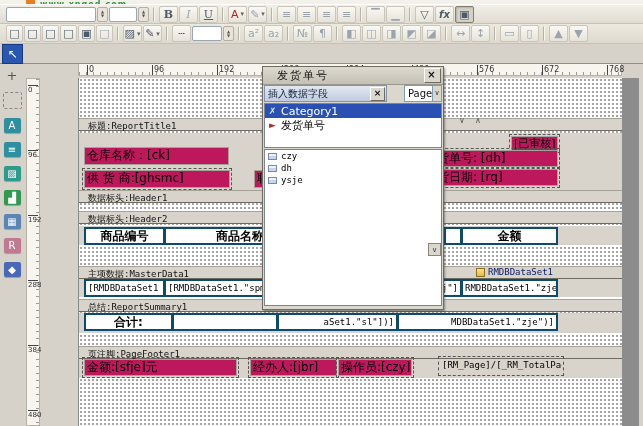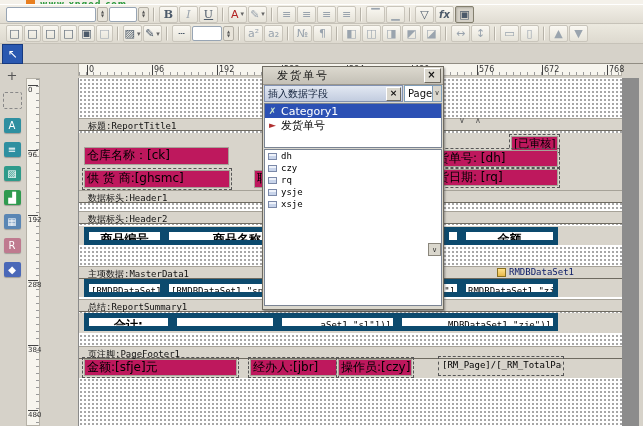--- a/index.html
+++ b/index.html
@@ -78,39 +78,39 @@
         border-top:1px solid #a6a298;border-bottom:1px solid #6e6a60;box-sizing:border-box;
         font:9px "DejaVu Sans Mono","Liberation Mono",monospace;color:#111;
         padding:1px 0 0 9px;white-space:nowrap;z-index:2}
   .dslabel{position:absolute;display:flex;align-items:center;gap:3px;z-index:4;
            font:9px "DejaVu Sans Mono","Liberation Mono",monospace;color:#10206a}
   .dsicon{width:9px;height:9px;background:linear-gradient(#ffe28a,#e8b84a);border:1px solid #8a7020;box-sizing:border-box}
 
   .el{position:absolute;box-sizing:border-box;white-space:nowrap;overflow:hidden;
       font-size:12px;line-height:15px;padding:0 2px;color:#000;z-index:5}
   .el.box{background:#be185d;border:1px solid #a6a298}
-  .el.cell{background:#fff;border:5px solid #0c4a6e}
+  .el.cell{background:#fff;border:2px solid #0c4a6e}
   .el.cn{font-size:12px}
   .el.cell.cn{font-weight:bold}
   .el.s11{font-size:11px;line-height:13px}
   .el.expr{font:9px "DejaVu Sans Mono","Liberation Mono",monospace;line-height:15px;font-weight:normal}
   .el.ghost{background:transparent;border:0}
   .el.sel{outline:1px dashed #555;outline-offset:1px}
   .el.mark{background:none;border:0;color:#555;font-size:8px;line-height:9px;padding:0;z-index:6}
 
   
   .objwin{position:absolute;left:262px;top:66px;width:182px;height:244px;background:#dad7cd;
           border:1px solid #6f6b61;box-shadow:1px 2px 2px rgba(60,60,60,.5);box-sizing:border-box;z-index:50}
   .owtitle{display:flex;align-items:center;height:17px;padding:0 2px 0 14px;
            background:linear-gradient(#dcd9cf,#c4c0b6);border-bottom:1px solid #9a968c;
            font-size:11px;letter-spacing:2px;color:#111}
   .owclose{margin-left:auto;width:15px;height:13px;background:#dad7cd;text-align:center;
            font-size:10px;line-height:12px;font-weight:bold;color:#111;
            border:1px solid;border-color:#fff #6f6b61 #6f6b61 #fff}
-  .owsub{display:flex;height:17px;align-items:stretch;gap:1px;padding:0 1px;background:#dad7cd}
+  .owsub{display:flex;height:17px;align-items:stretch;gap:17px;padding:0 1px;background:#dad7cd}
   .inshdr{flex:1;display:flex;align-items:center;padding-left:3px;font-size:10px;color:#10203a;
           background:linear-gradient(#e2e8f2,#c2ccdf);border:1px solid #8292b2;box-sizing:border-box}
   .insclose{margin-left:auto;margin-right:1px;width:13px;height:12px;background:#dad7cd;text-align:center;
             font-size:9px;line-height:11px;font-weight:bold;color:#111;
             border:1px solid;border-color:#fff #6f6b61 #6f6b61 #fff}
   .pgcombo{width:38px;display:flex;align-items:center;background:#fff;border:1px solid #7f9db9;
            font-size:10px;padding-left:3px;box-sizing:border-box;color:#111}
   .pgarr{margin-left:auto;width:11px;align-self:stretch;background:#dad7cd;border-left:1px solid #7f9db9;
          font-size:7px;text-align:center;line-height:14px;color:#333}
   .treebox{margin:1px;height:45px;background:#fff;border:1px solid #7a8494;overflow:hidden;box-sizing:border-box}
@@ -378,21 +378,21 @@
   <div id="outside-right"></div>
 
   <div class="zone" style="top:133px;height:57px"></div>
   <div class="zone" style="top:226px;height:19px"></div>
   <div class="zone" style="top:279px;height:18px"></div>
   <div class="zone" style="top:313px;height:20px"></div>
   <div class="zone" style="top:359px;height:19px"></div>
 
   <div style="display:contents"><div class="band" style="top: 118px;"><span>标题:ReportTitle1</span></div><div class="band" style="top: 190px;"><span>数据标头:Header1</span></div><div class="band" style="top: 211px;"><span>数据标头:Header2</span></div><div class="band" style="top: 266px;"><span>主项数据:MasterData1</span></div><div class="band" style="top: 299px;"><span>总结:ReportSummary1</span></div><div class="band" style="top: 346px;"><span>页注脚:PageFooter1</span></div></div>
 
-  <div class="dslabel" style="left:497px;top:267px">
+  <div class="dslabel" style="left:476px;top:267px">
     <span class="dsicon"></span>
     <span>RMDBDataSet1</span>
   </div>
 
   <div style="display:contents"><div class="el box cn" style="left: 84px; top: 147px; width: 145px; height: 18px;"><span>仓库名称：[ck]</span></div><div class="el box cn sel s11" style="left: 511px; top: 136px; width: 47px; height: 15px;"><span>[已审核]</span></div><div class="el box cn sel" style="left: 84px; top: 170px; width: 146px; height: 18px;"><span>供 货 商:[ghsmc]</span></div><div class="el box cn" style="left: 254px; top: 170px; width: 62px; height: 18px;"><span>联</span></div><div class="el box cn sel" style="left: 422px; top: 150px; width: 136px; height: 17px;"><span>发货单号: [dh]</span></div><div class="el box cn sel" style="left: 422px; top: 169px; width: 136px; height: 17px;"><span>发货日期: [rq]</span></div><div class="el cell cn" style="left: 84px; top: 227px; width: 81px; height: 18px; text-align: center;"><span>商品编号</span></div><div class="el cell cn" style="left: 164px; top: 227px; width: 104px; height: 18px; text-align: right;"><span>商品名称</span></div><div class="el cell" style="left: 267px; top: 227px; width: 178px; height: 18px;"><span></span></div><div class="el cell" style="left: 444px; top: 227px; width: 18px; height: 18px;"><span></span></div><div class="el cell cn" style="left: 461px; top: 227px; width: 97px; height: 18px; text-align: center;"><span>金额</span></div><div class="el cell expr" style="left: 84px; top: 279px; width: 81px; height: 18px;"><span>[RMDBDataSet1</span></div><div class="el cell expr" style="left: 164px; top: 279px; width: 104px; height: 18px;"><span>[RMDBDataSet1."spmc"]</span></div><div class="el cell expr" style="left: 300px; top: 279px; width: 162px; height: 18px; text-align: right;"><span>[RMDBDataSet1."dj"]</span></div><div class="el cell expr" style="left: 461px; top: 279px; width: 97px; height: 18px;"><span>RMDBDataSet1."zje"]</span></div><div class="el cell cn" style="left: 84px; top: 313px; width: 89px; height: 18px; text-align: center;"><span>合计:</span></div><div class="el cell" style="left: 172px; top: 313px; width: 106px; height: 18px;"><span></span></div><div class="el cell expr" style="left: 277px; top: 313px; width: 121px; height: 18px; text-align: right;"><span>aSet1."sl"])]</span></div><div class="el cell expr" style="left: 397px; top: 313px; width: 161px; height: 18px; text-align: right;"><span>MDBDataSet1."zje")]</span></div><div class="el box cn sel" style="left: 84px; top: 359px; width: 153px; height: 17px;"><span>金额:[sfje]元</span></div><div class="el box cn sel" style="left: 250px; top: 359px; width: 87px; height: 17px;"><span>经办人:[jbr]</span></div><div class="el box cn sel" style="left: 338px; top: 359px; width: 74px; height: 17px;"><span>操作员:[czy]</span></div><div class="el ghost expr sel" style="left: 440px; top: 358px; width: 122px; height: 16px;"><span>[RM_Page]/[_RM_TotalPages</span></div><div class="el mark" style="left: 459px; top: 116px; width: 12px; height: 10px;"><span>∨</span></div><div class="el mark" style="left: 475px; top: 116px; width: 12px; height: 10px;"><span>∧</span></div></div>
 
   <div class="objwin">
     <div class="owtitle">
       <span>发货单号</span>
       <span class="owclose">×</span>
@@ -414,36 +414,28 @@
       </div>
         <div class="titem">
         <span class="tic">►</span>
         <span>发货单号</span>
       </div>
       </div>
     <div class="listwrap">
       <div class="listbox">
           <div class="fitem">
           <span class="fic"></span>
-          <span class="ftext">dh</span>
-        </div>
-          <div class="fitem">
-          <span class="fic"></span>
           <span class="ftext">czy</span>
         </div>
           <div class="fitem">
           <span class="fic"></span>
-          <span class="ftext">rq</span>
+          <span class="ftext">dh</span>
         </div>
           <div class="fitem">
           <span class="fic"></span>
           <span class="ftext">ysje</span>
         </div>
-          <div class="fitem">
-          <span class="fic"></span>
-          <span class="ftext">xsje</span>
-        </div>
         </div>
       <button class="lscroll">∨</button>
     </div>
   </div>
 
 </div>
 
 </body></html>

